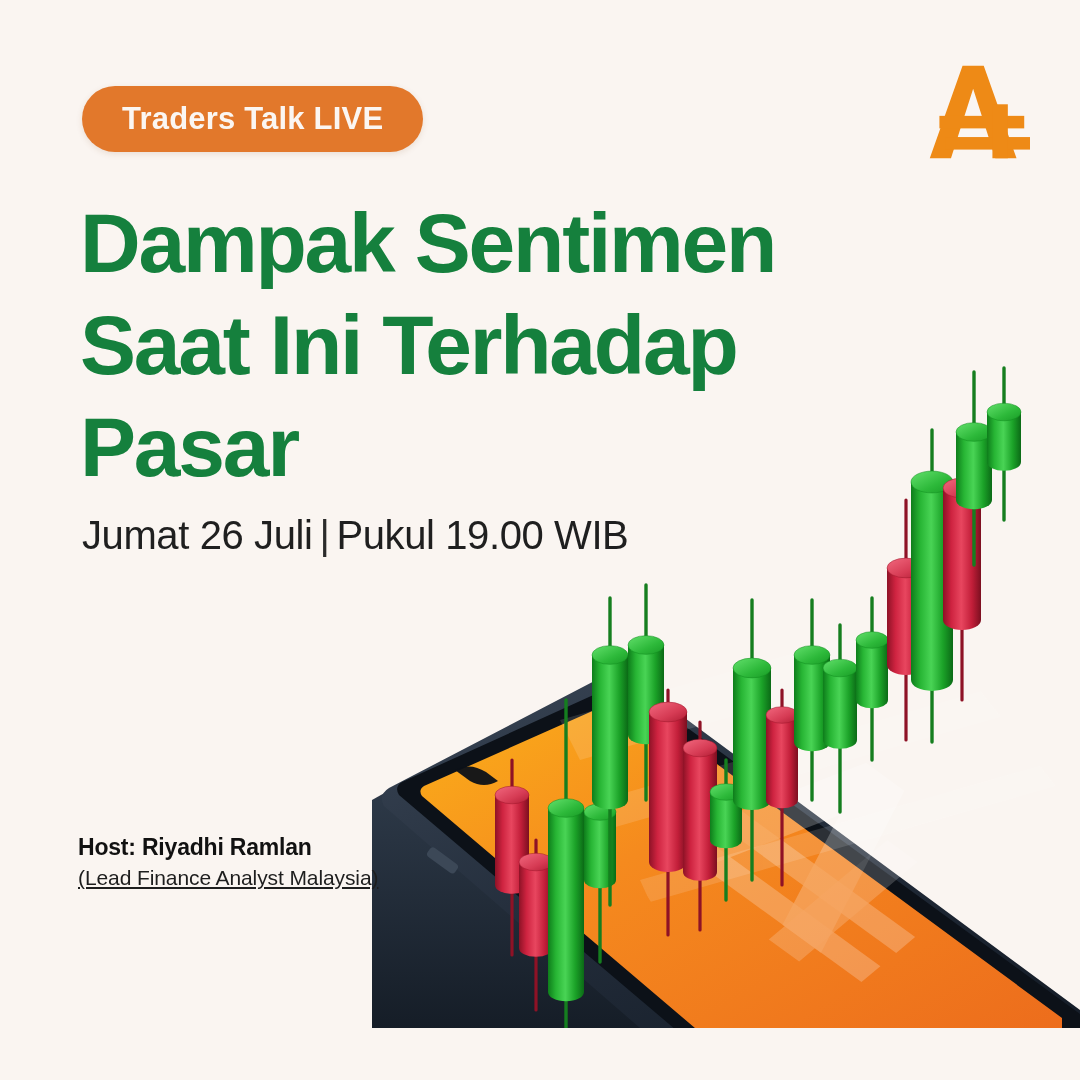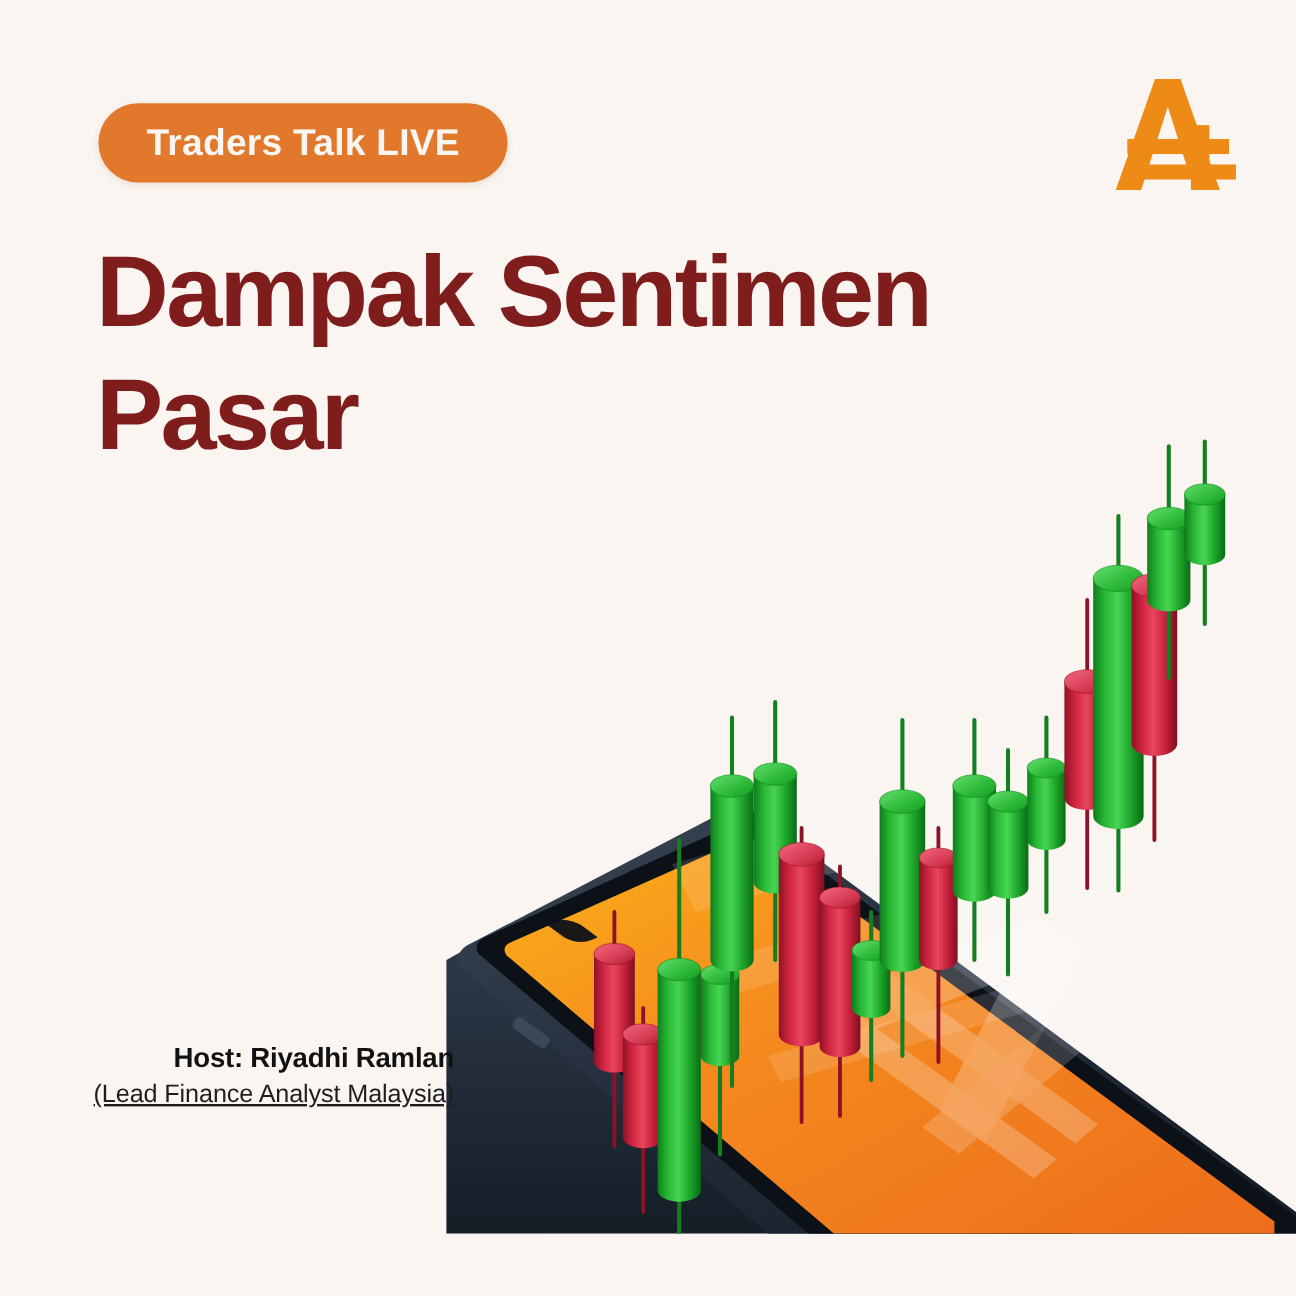--- a/index.html
+++ b/index.html
@@ -34,40 +34,40 @@
     white-space:nowrap;
   }
 
   
   .logo { position:absolute; right:50px; top:58px; width:106px; height:108px; z-index:40; }
 
   
   .headline {
     position:absolute; left:80px; top:192px;
     z-index:35;
-    color:#7f1d1d;
+    color:#15803d;
     font-size:84px; font-weight:700;
     line-height:102px;
     letter-spacing:-2.2px;
     width:700px;
   }
   .headline div { white-space:nowrap; }
 
   .datetime {
     position:absolute; left:82px; top:513px;
     z-index:35;
     color:#1F1F1F;
     font-size:40px; font-weight:400;
     letter-spacing:-0.4px;
     white-space:nowrap;
   }
   .datetime .sep { color:#2B2B2B; padding:0 7px; font-weight:300; }
 
   
-  .credits { position:absolute; left:78px; top:866px; z-index:35;text-align:right; }
+  .credits { position:absolute; left:78px; top:832px; z-index:35; }
   .credit-block { margin-bottom:26px; }
   .credit-name {
     color:#111; font-size:23px; font-weight:700;
     letter-spacing:-0.2px; line-height:30px; white-space:nowrap;
   }
   .credit-role {
     color:#1E1E1E; font-size:21px; font-weight:400;
     letter-spacing:-0.1px; line-height:31px; white-space:nowrap;text-decoration:underline;
   }
 
@@ -341,23 +341,27 @@
 
   <svg class="logo" viewBox="0 0 110 112">
     <path d="M6,104 L40,8 L62,8 L96,104 L74,104 L51,32 L28,104 Z" fill="#EE8A16"></path>
     <rect x="16" y="60" width="88" height="13" fill="#EE8A16"></rect>
     <rect x="22" y="82" width="88" height="13" fill="#EE8A16"></rect>
     <rect x="71" y="48" width="16" height="56" fill="#EE8A16"></rect>
   </svg>
 
   <div class="headline">
     <div>Dampak Sentimen</div>
+    <div>Saat Ini Terhadap</div>
     <div>Pasar</div>
   </div>
 
+  <div class="datetime">
+    <span>Jumat 26 Juli</span><span class="sep">|</span><span>Pukul 19.00 WIB</span>
+  </div>
 
   <div class="credits">
     <div class="credit-block">
       <div class="credit-name">Host: Riyadhi Ramlan</div>
       <div class="credit-role">(Lead Finance Analyst Malaysia)</div>
     </div>
     <div class="credit-block">
     </div>
   </div>
 

